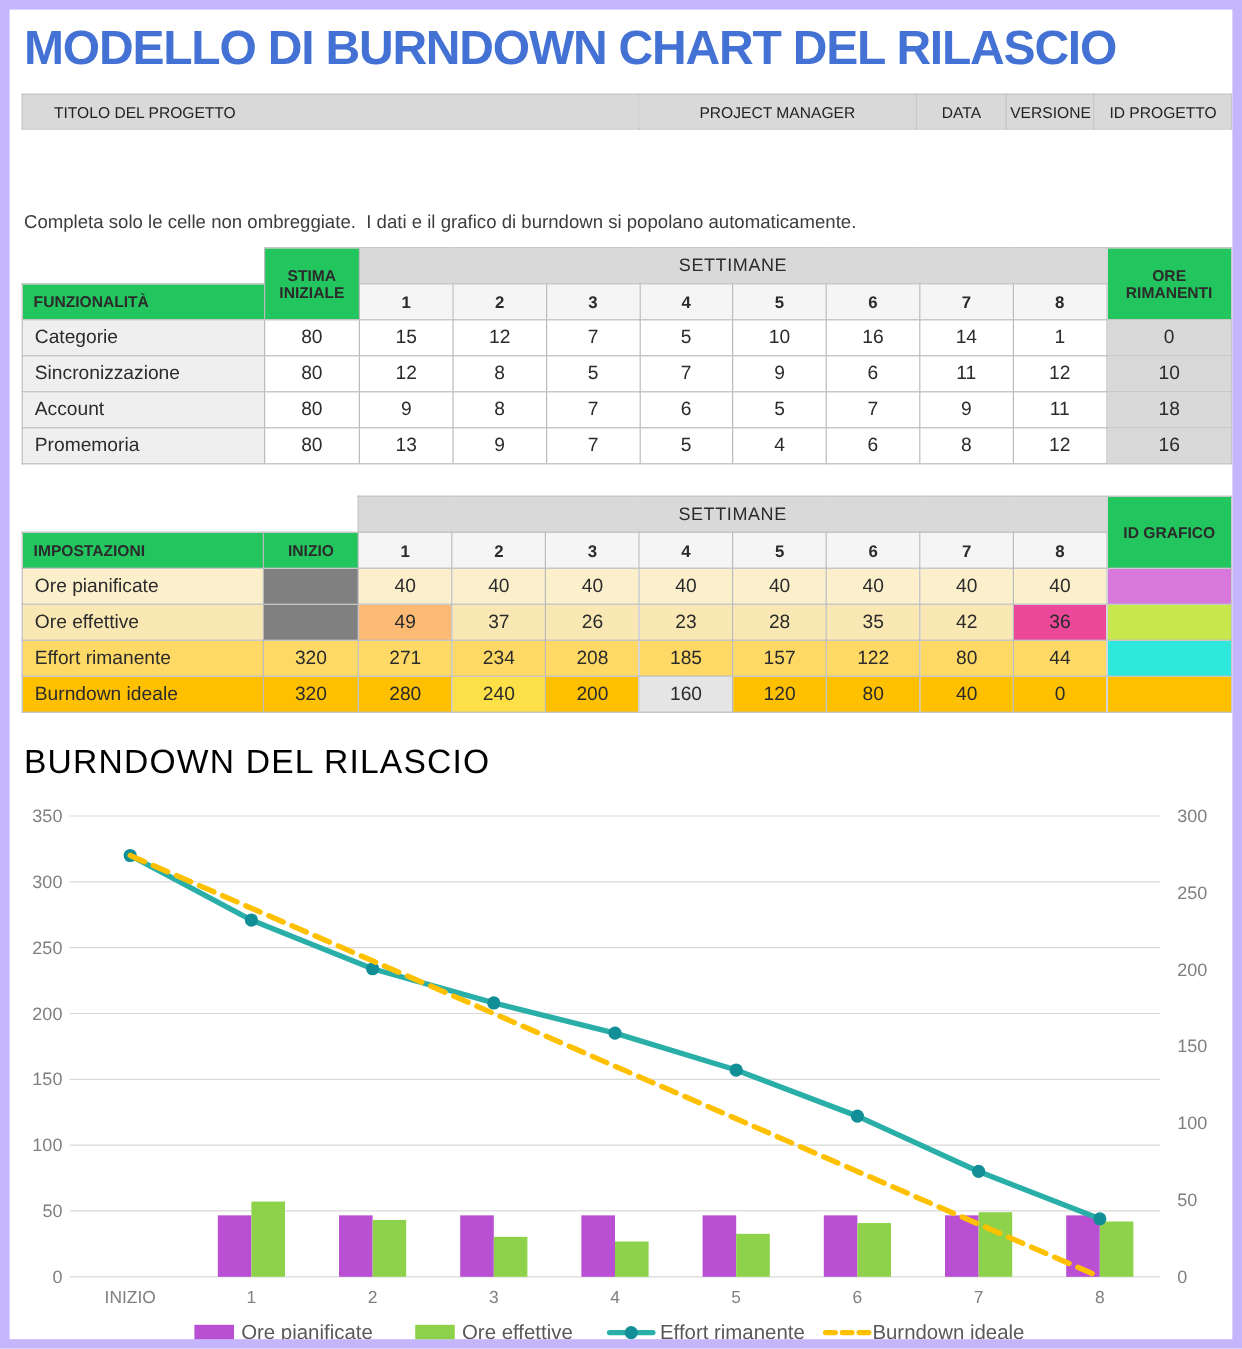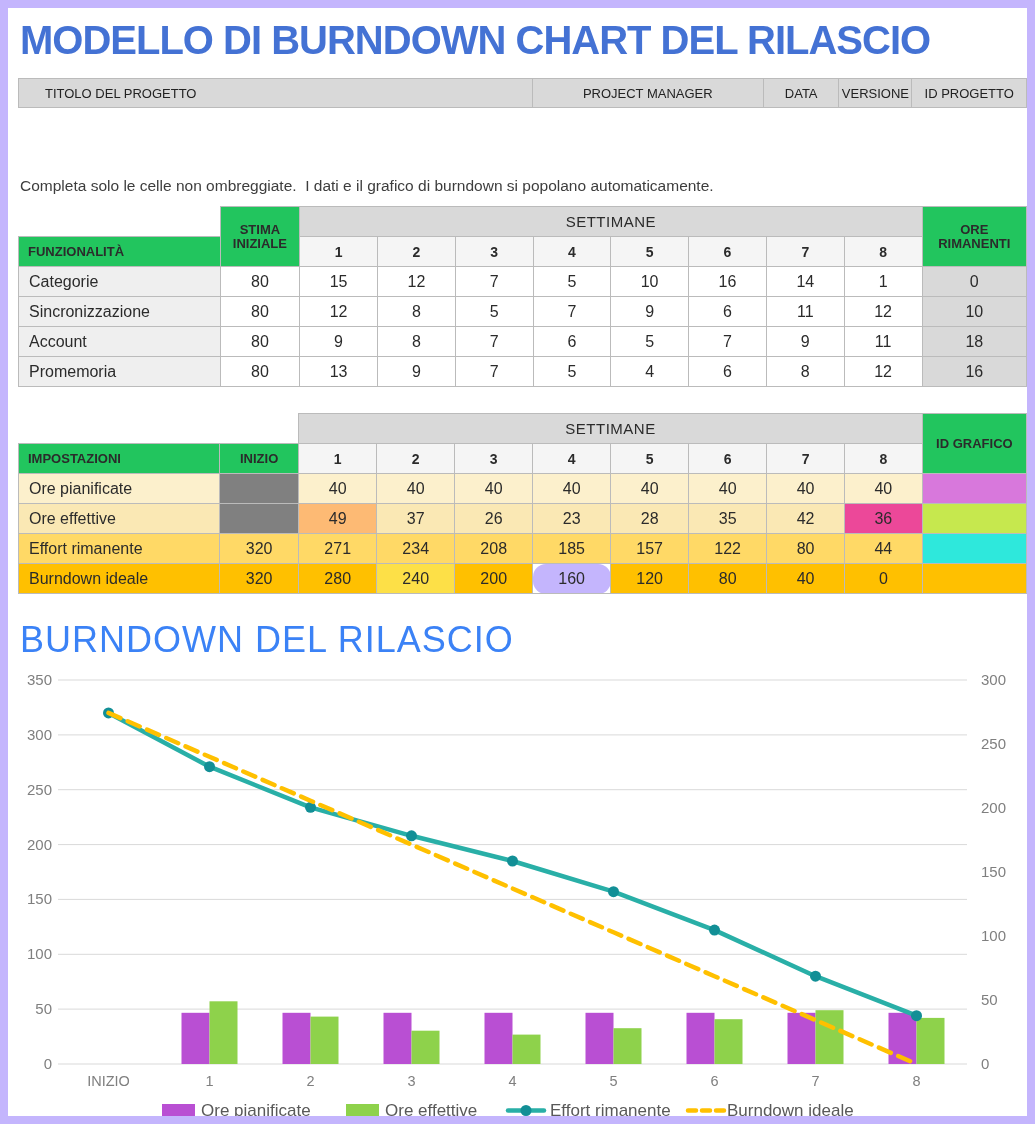--- a/index.html
+++ b/index.html
@@ -40,21 +40,21 @@
   .dt td.rem { background:#D9D9D9; font-size:16px; }
   .t2 td { font-size:16px; }
   .t2 td.lbl { text-align:left; padding-left:10px; }
   .t2 td.locked { background:#808080; }
 
   .instruction {
     position:absolute; top:169px; left:12px; font-size:15.5px; color:#3d3d3d;
     white-space:pre;
   }
   .chart-title {
-    position:absolute; top:611px; left:12px; font-size:36px; color:#3b82f6;
+    position:absolute; top:611px; left:12px; font-size:28px; color:#000000;
     letter-spacing:1px; font-weight:400;
   }
   .chart-svg { position:absolute; top:655px; left:0; }
   .ax { font-size:15px; fill:#7F7F7F; }
   .xl { font-size:14.5px; fill:#7F7F7F; }
   .lg { font-size:17px; fill:#595959; }
 </style>
 </head>
 <body>
 
@@ -247,21 +247,21 @@
           <td style="background: rgb(255, 217, 102);">80</td>
           <td style="background: rgb(255, 217, 102);">44</td>
           <td style="background: rgb(46, 232, 220);"></td>
         </tr>
         <tr>
           <td class="lbl" style="background: rgb(255, 192, 0);">Burndown ideale</td>
           <td style="background: rgb(255, 192, 0);">320</td>
           <td style="background: rgb(255, 192, 0);">280</td>
           <td style="background: #fde047; margin-top: 12px;">240</td>
           <td style="background: rgb(255, 192, 0);">200</td>
-          <td style="background: #c4b5fd; border-radius: 13px;">160</td>
+          <td style="background: #e5e5e5;">160</td>
           <td style="background: rgb(255, 192, 0);">120</td>
           <td style="background: rgb(255, 192, 0);">80</td>
           <td style="background: rgb(255, 192, 0);">40</td>
           <td style="background: rgb(255, 192, 0);">0</td>
           <td style="background: rgb(255, 192, 0);"></td>
         </tr>
       </tbody>
   </table>
 
   <div class="chart-title">BURNDOWN DEL RILASCIO</div>

